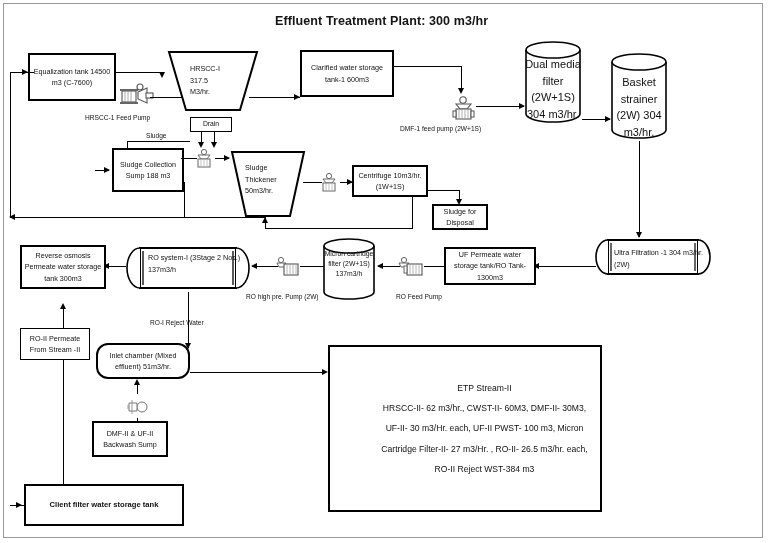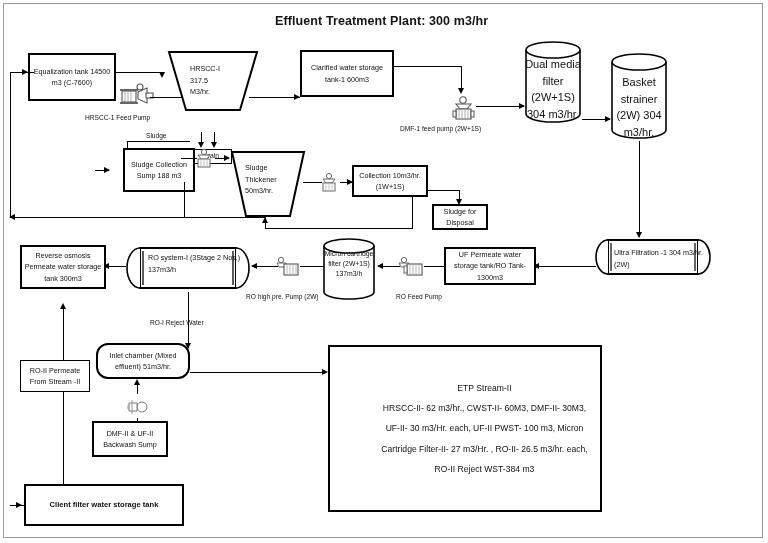--- a/index.html
+++ b/index.html
@@ -3,21 +3,21 @@
 <meta charset="utf-8">
 <style>
   html,body{margin:0;padding:0;background:#fff;}
   body{font-family:"Liberation Sans", sans-serif;}
   #canvas{position:relative;width:768px;height:543px;background:#fff;overflow:hidden;}
   .frame{position:absolute;left:3px;top:3px;width:760px;height:535px;border:1px solid #9a9a9a;box-sizing:border-box;}
   .title{position:absolute;font-weight:bold;font-size:12.5px;color:#151515;letter-spacing:.1px;}
   .box{position:absolute;box-sizing:border-box;border:2px solid #000;background:#fff;
        display:flex;align-items:center;justify-content:center;text-align:center;
        font-size:7.2px;line-height:1.55;color:#111;padding:2px;}
-  .box.thin{border-width:1.6px;margin-top:32px;}
+  .box.thin{border-width:1.6px;}
   .lbl{position:absolute;font-size:6.6px;color:#111;line-height:1.4;white-space:nowrap;}
   
   .h{position:absolute;height:0;border-top:1.4px solid #000;}
   .v{position:absolute;width:0;border-left:1.4px solid #000;}
   
   .ar{position:absolute;width:0;height:0;}
   .ar.r{border-top:3.4px solid transparent;border-bottom:3.4px solid transparent;border-left:6px solid #000;}
   .ar.l{border-top:3.4px solid transparent;border-bottom:3.4px solid transparent;border-right:6px solid #000;}
   .ar.d{border-left:3.4px solid transparent;border-right:3.4px solid transparent;border-top:6px solid #000;}
   .ar.u{border-left:3.4px solid transparent;border-right:3.4px solid transparent;border-bottom:6px solid #000;}
@@ -141,21 +141,21 @@
   <div class="ar d" style="left:210.6px;top:142px;"></div>
 
   <div class="lbl" style="left:146px;top:131px;">Sludge</div>
   <div class="h" style="left:127px;top:141px;width:63px;"></div>
   <div class="v" style="left:127px;top:141px;height:11px;"></div>
   <div class="ar d" style="left:123.6px;top:148px;"></div>
 
   <div class="h" style="left:95px;top:170px;width:14px;"></div>
   <div class="ar r" style="left:104px;top:166.6px;"></div>
 
-  <div class="box" style="left:123px;top:148px;width:72px;height:44px;">Sludge Collection Sump 188 m3</div>
+  <div class="box" style="left:112px;top:148px;width:72px;height:44px;">Sludge Collection Sump 188 m3</div>
 
   <div class="h" style="left:181px;top:158px;width:16px;"></div>
   <div class="pump" style="left:195px;top:148px;">
     <svg width="20" height="22" viewBox="0 0 20 22">
       <circle cx="9" cy="4" r="2.6" fill="#fff" stroke="#666" stroke-width="1"></circle>
       <path d="M3 7 L15 7 L12 11 L6 11 Z" fill="#fff" stroke="#666" stroke-width="1"></path>
       <rect x="3" y="11" width="12" height="8" fill="#fff" stroke="#666" stroke-width="1"></rect>
       <line x1="6" y1="12" x2="6" y2="18" stroke="#999" stroke-width=".6"></line>
       <line x1="9" y1="12" x2="9" y2="18" stroke="#999" stroke-width=".6"></line>
       <line x1="12" y1="12" x2="12" y2="18" stroke="#999" stroke-width=".6"></line>
@@ -182,21 +182,21 @@
       <path d="M3 7 L15 7 L12 11 L6 11 Z" fill="#fff" stroke="#666" stroke-width="1"></path>
       <rect x="3" y="11" width="12" height="8" fill="#fff" stroke="#666" stroke-width="1"></rect>
       <line x1="6" y1="12" x2="6" y2="18" stroke="#999" stroke-width=".6"></line>
       <line x1="9" y1="12" x2="9" y2="18" stroke="#999" stroke-width=".6"></line>
       <line x1="12" y1="12" x2="12" y2="18" stroke="#999" stroke-width=".6"></line>
     </svg>
   </div>
   <div class="h" style="left:340px;top:182px;width:12px;"></div>
   <div class="ar r" style="left:347px;top:178.6px;"></div>
 
-  <div class="box" style="left:352px;top:165px;width:76px;height:32px;">Collection 10m3/hr.(1W+1S)</div>
+  <div class="box" style="left:352px;top:165px;width:76px;height:32px;">Centrifuge 10m3/hr.(1W+1S)</div>
 
   <div class="h" style="left:428px;top:190px;width:32px;"></div>
   <div class="v" style="left:459px;top:190px;height:12px;"></div>
   <div class="ar d" style="left:455.6px;top:199px;"></div>
   <div class="box" style="left:432px;top:204px;width:56px;height:26px;">Sludge for Disposal</div>
 
   <div class="v" style="left:184px;top:182px;height:36px;"></div>
   <div class="h" style="left:10px;top:217px;width:256px;"></div>
   <div class="ar l" style="left:9px;top:213.6px;"></div>
   <div class="v" style="left:10px;top:72px;height:146px;"></div>

